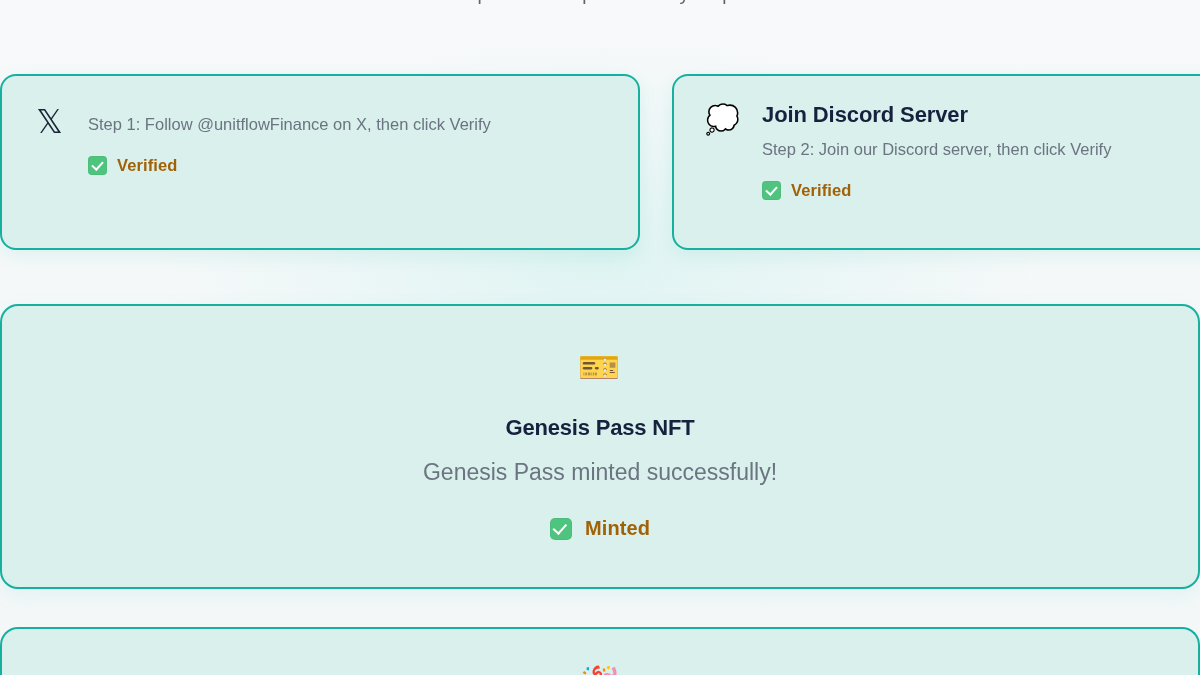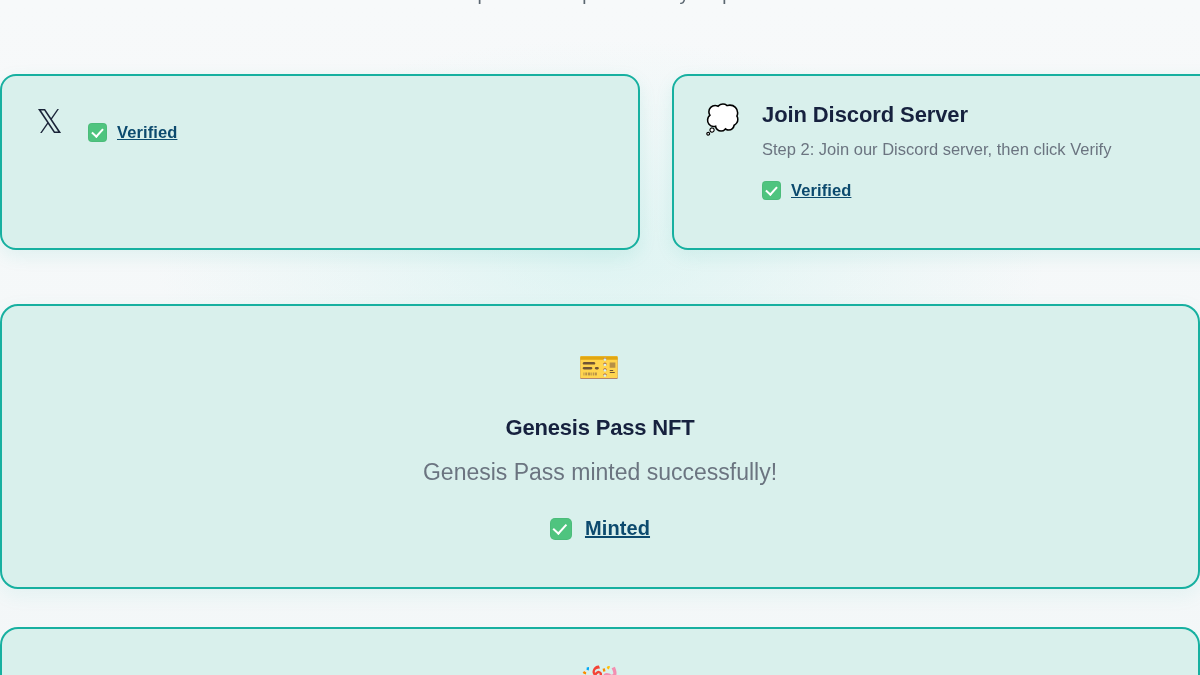--- a/index.html
+++ b/index.html
@@ -111,23 +111,22 @@
     position:absolute;
     left:5.5px; top:3px;
     width:5px; height:9px;
     border:2.2px solid #ffffff;
     border-top:0; border-left:0;
     transform:rotate(42deg);
   }
   .status-label {
     font-size:16.5px;
     font-weight:bold;
-    color:#0c4a6e;
+    color:#a16207;
     letter-spacing:.1px;
-    text-decoration:underline;
   }
 
   
   .card-nft {
     left:0; top:304px;
     width:1200px; height:285px;
     border-radius:18px;
     box-shadow:0 6px 20px rgba(23,176,160,0.08);
     display:flex;
     flex-direction:column;
@@ -182,20 +181,21 @@
 <div id="page">
 
   <div class="top-remnant">Complete the steps to claim your pass</div>
 
   <div class="task-row">
 
     <div class="card card-x">
       <div class="task-inner">
         <div class="task-icon icon-x">𝕏</div>
         <div class="task-body">
+          <div class="task-desc">Step 1: Follow @unitflowFinance on X, then click Verify</div>
           <div class="status-row">
             <span class="status-check"></span>
             <span class="status-label">Verified</span>
           </div>
         </div>
       </div>
     </div>
 
     <div class="card card-discord">
       <div class="task-inner">

